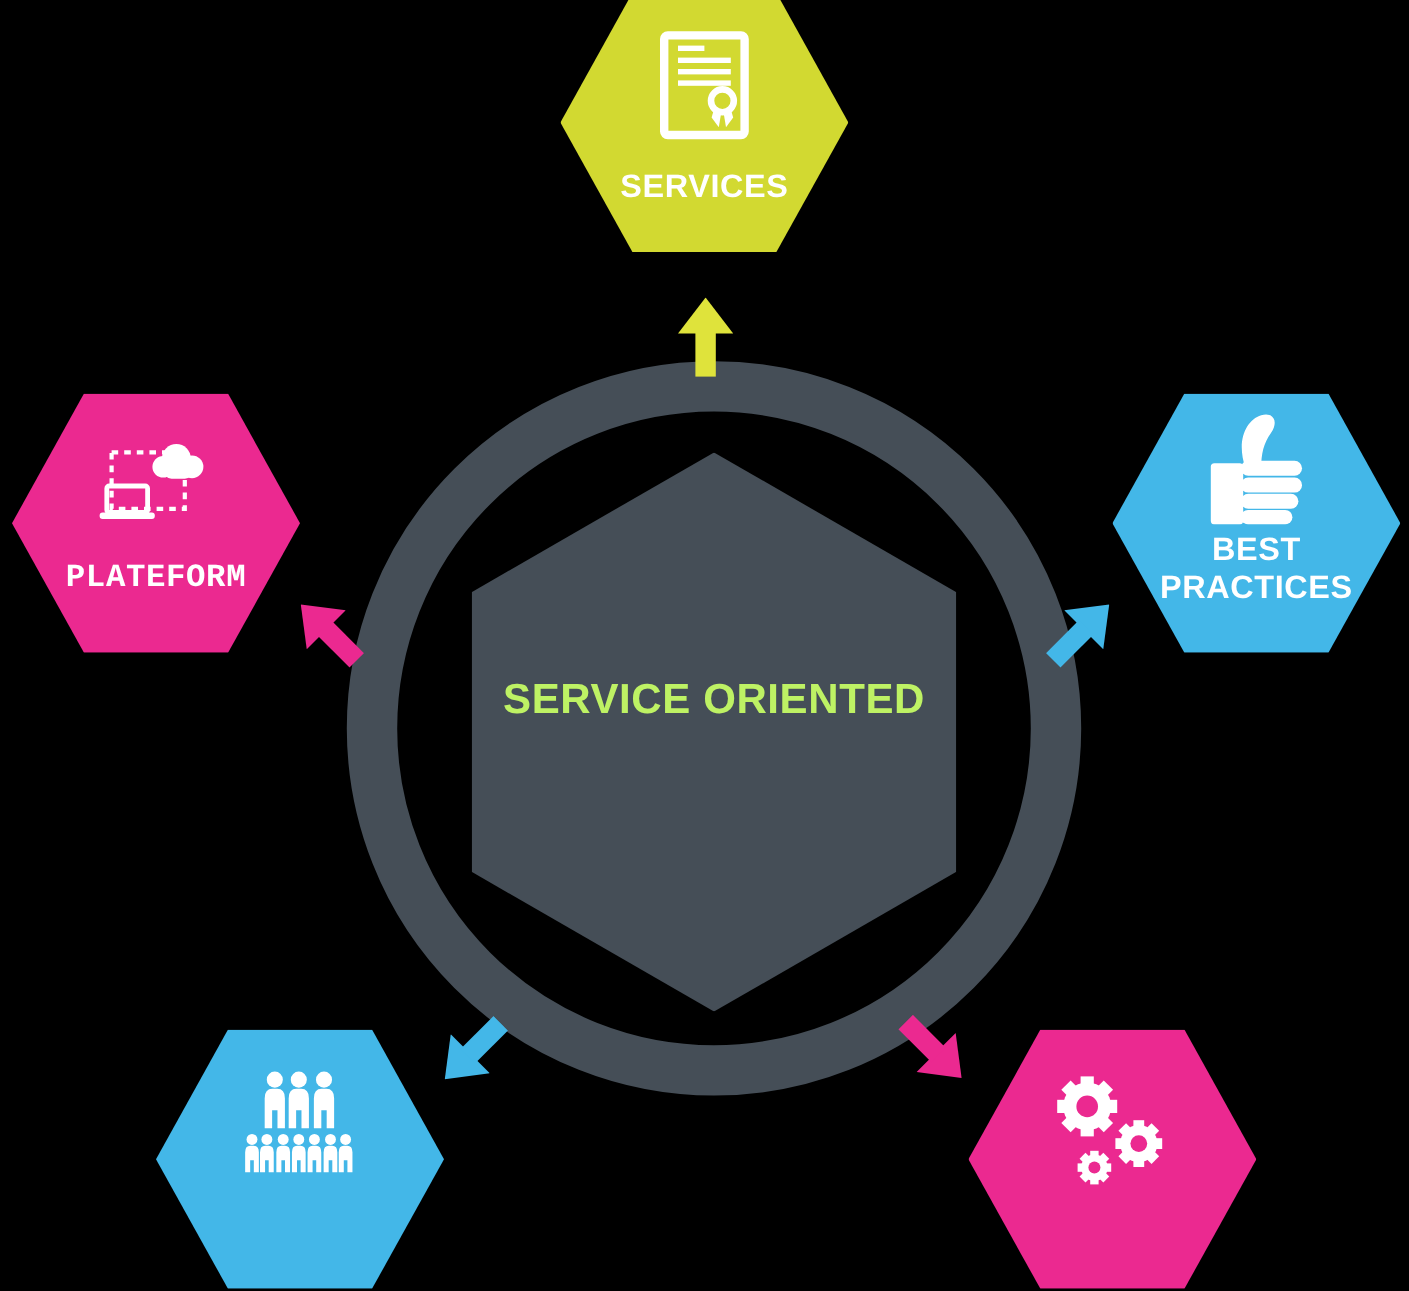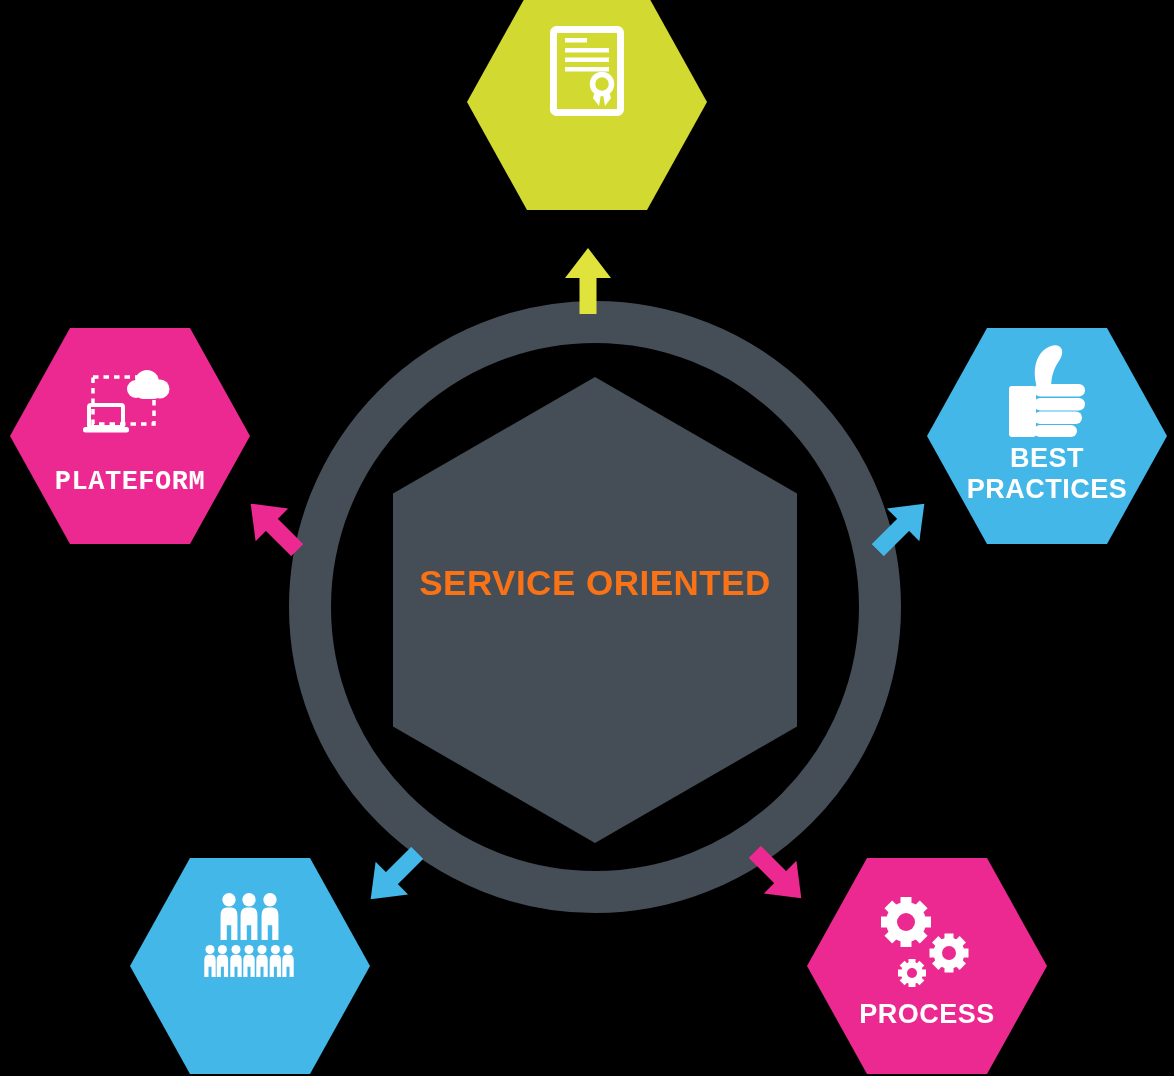--- a/index.html
+++ b/index.html
@@ -20,21 +20,21 @@
 
   
   .center-hex{
     position:absolute;left:393px;top:377px;
     width:404px;height:466px;
     background:#454E57;
     clip-path:polygon(50% 0%,100% 25%,100% 75%,50% 100%,0% 75%,0% 25%);
   }
   .center-title{
     position:absolute;left:383px;top:562px;width:424px;
-    text-align:center;color:#f97316;
+    text-align:center;color:#bef264;
     font-size:35px;font-weight:700;line-height:42px;letter-spacing:.5px;
   }
 
   
   .hex{
     position:absolute;width:240px;height:216px;
     clip-path:polygon(25% 0%,75% 0%,100% 50%,75% 100%,25% 100%,0% 50%);
     color:#fff;
   }
   .hex .icon{position:absolute;left:50%;transform:translateX(-50%);color:#fff;line-height:0;}
@@ -113,20 +113,21 @@
         <rect x="4.5" y="4.5" width="67" height="83" rx="3" fill="none" stroke="currentColor" stroke-width="7"></rect>
         <rect x="16" y="13" width="22" height="4.5"></rect>
         <rect x="16" y="23" width="44" height="4.5"></rect>
         <rect x="16" y="32.5" width="44" height="4.5"></rect>
         <rect x="16" y="42" width="44" height="4.5"></rect>
         <circle cx="53" cy="59" r="9.5" fill="none" stroke="currentColor" stroke-width="5.5"></circle>
         <polygon points="46,66 52,69 50,81 44,73"></polygon>
         <polygon points="60,66 54,69 56,81 62,73"></polygon>
       </svg>
     </div>
+    <div class="label">SERVICES</div>
   </div>
 
   <div class="hex hex-plateform" style="background-color: rgb(235, 41, 144); font-family: Liberation Mono, monospace;">
     <div class="icon" style="color: rgb(255, 255, 255);">
       <svg width="100" height="75" viewBox="0 0 100 75" fill="currentColor">
         <rect x="13" y="9" width="61" height="47" fill="none" stroke="currentColor" stroke-width="3.5" stroke-dasharray="5.5 5"></rect>
         <g>
           <circle cx="56" cy="21" r="9"></circle>
           <circle cx="67" cy="14" r="12"></circle>
           <circle cx="80" cy="21" r="9.5"></circle>
@@ -199,16 +200,15 @@
         <g transform="translate(33,77)">
           <rect x="-3.5" y="-14" width="7" height="28"></rect>
           <rect x="-3.5" y="-14" width="7" height="28" transform="rotate(45)"></rect>
           <rect x="-3.5" y="-14" width="7" height="28" transform="rotate(90)"></rect>
           <rect x="-3.5" y="-14" width="7" height="28" transform="rotate(135)"></rect>
           <circle r="11"></circle>
           <circle r="5" style="fill: rgb(235, 41, 144);"></circle>
         </g>
       </svg>
     </div>
-    <div class="label">PROCESS</div>
   </div>
 
 </div>
 
 </body></html>

